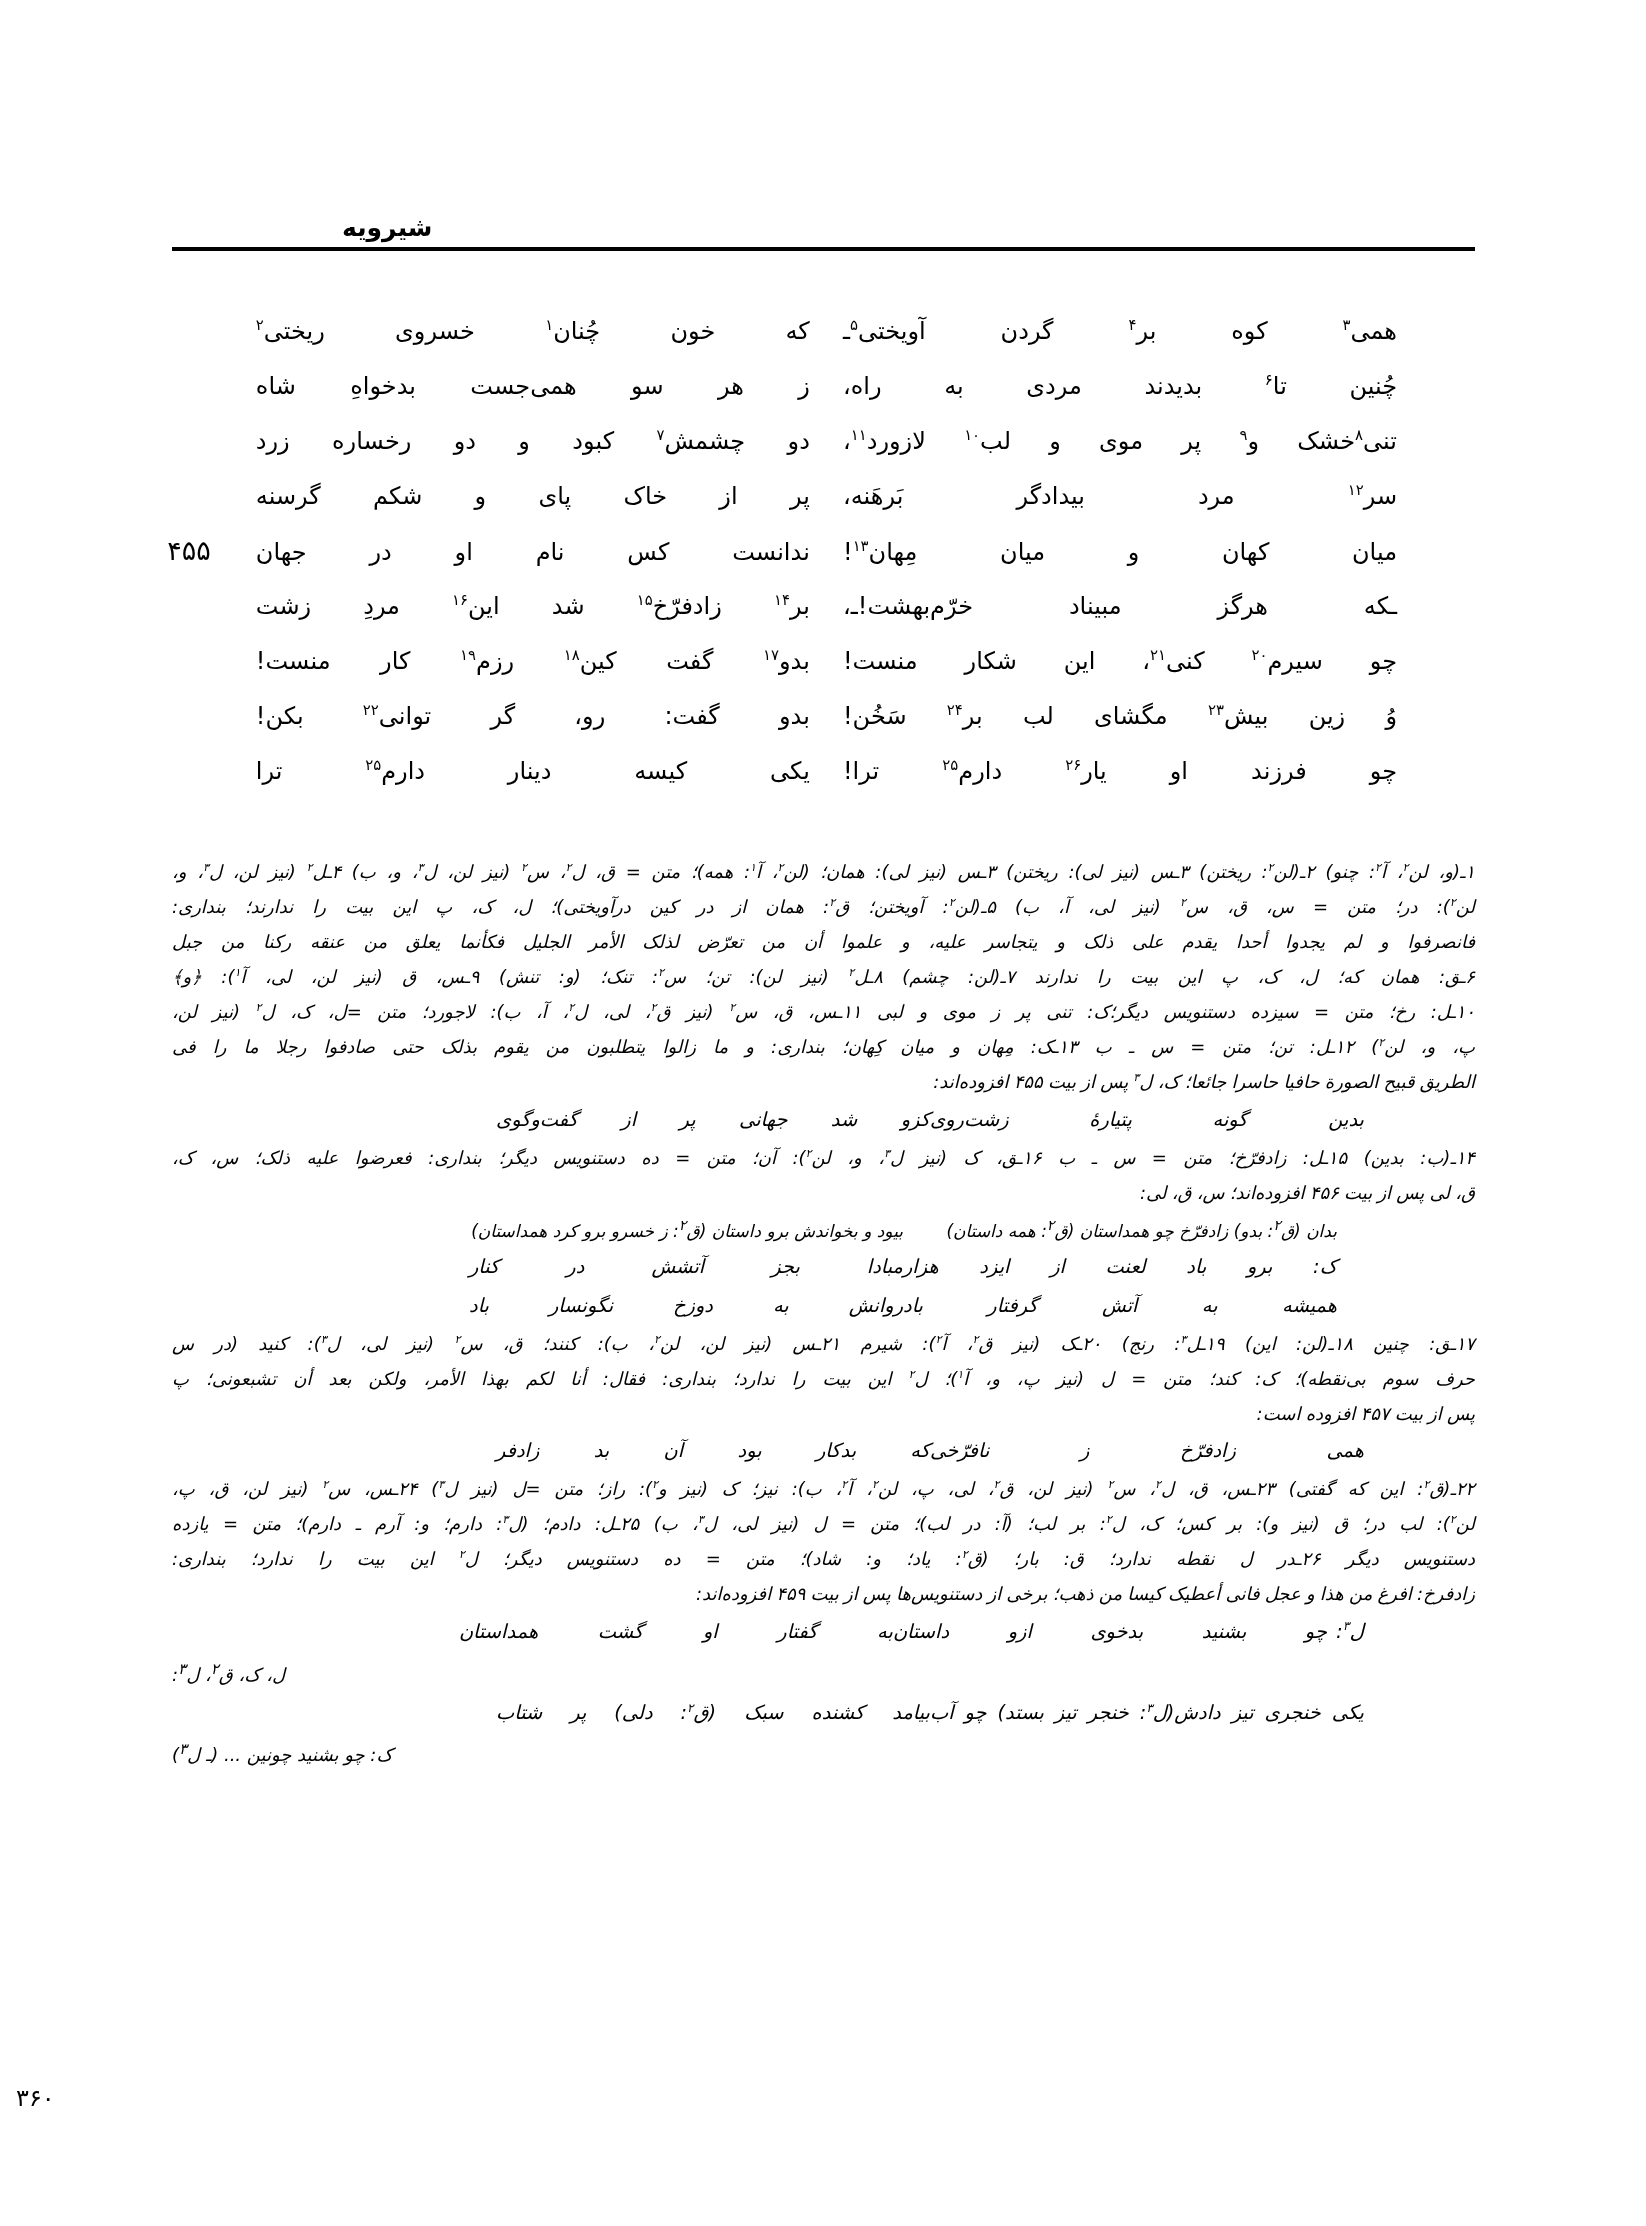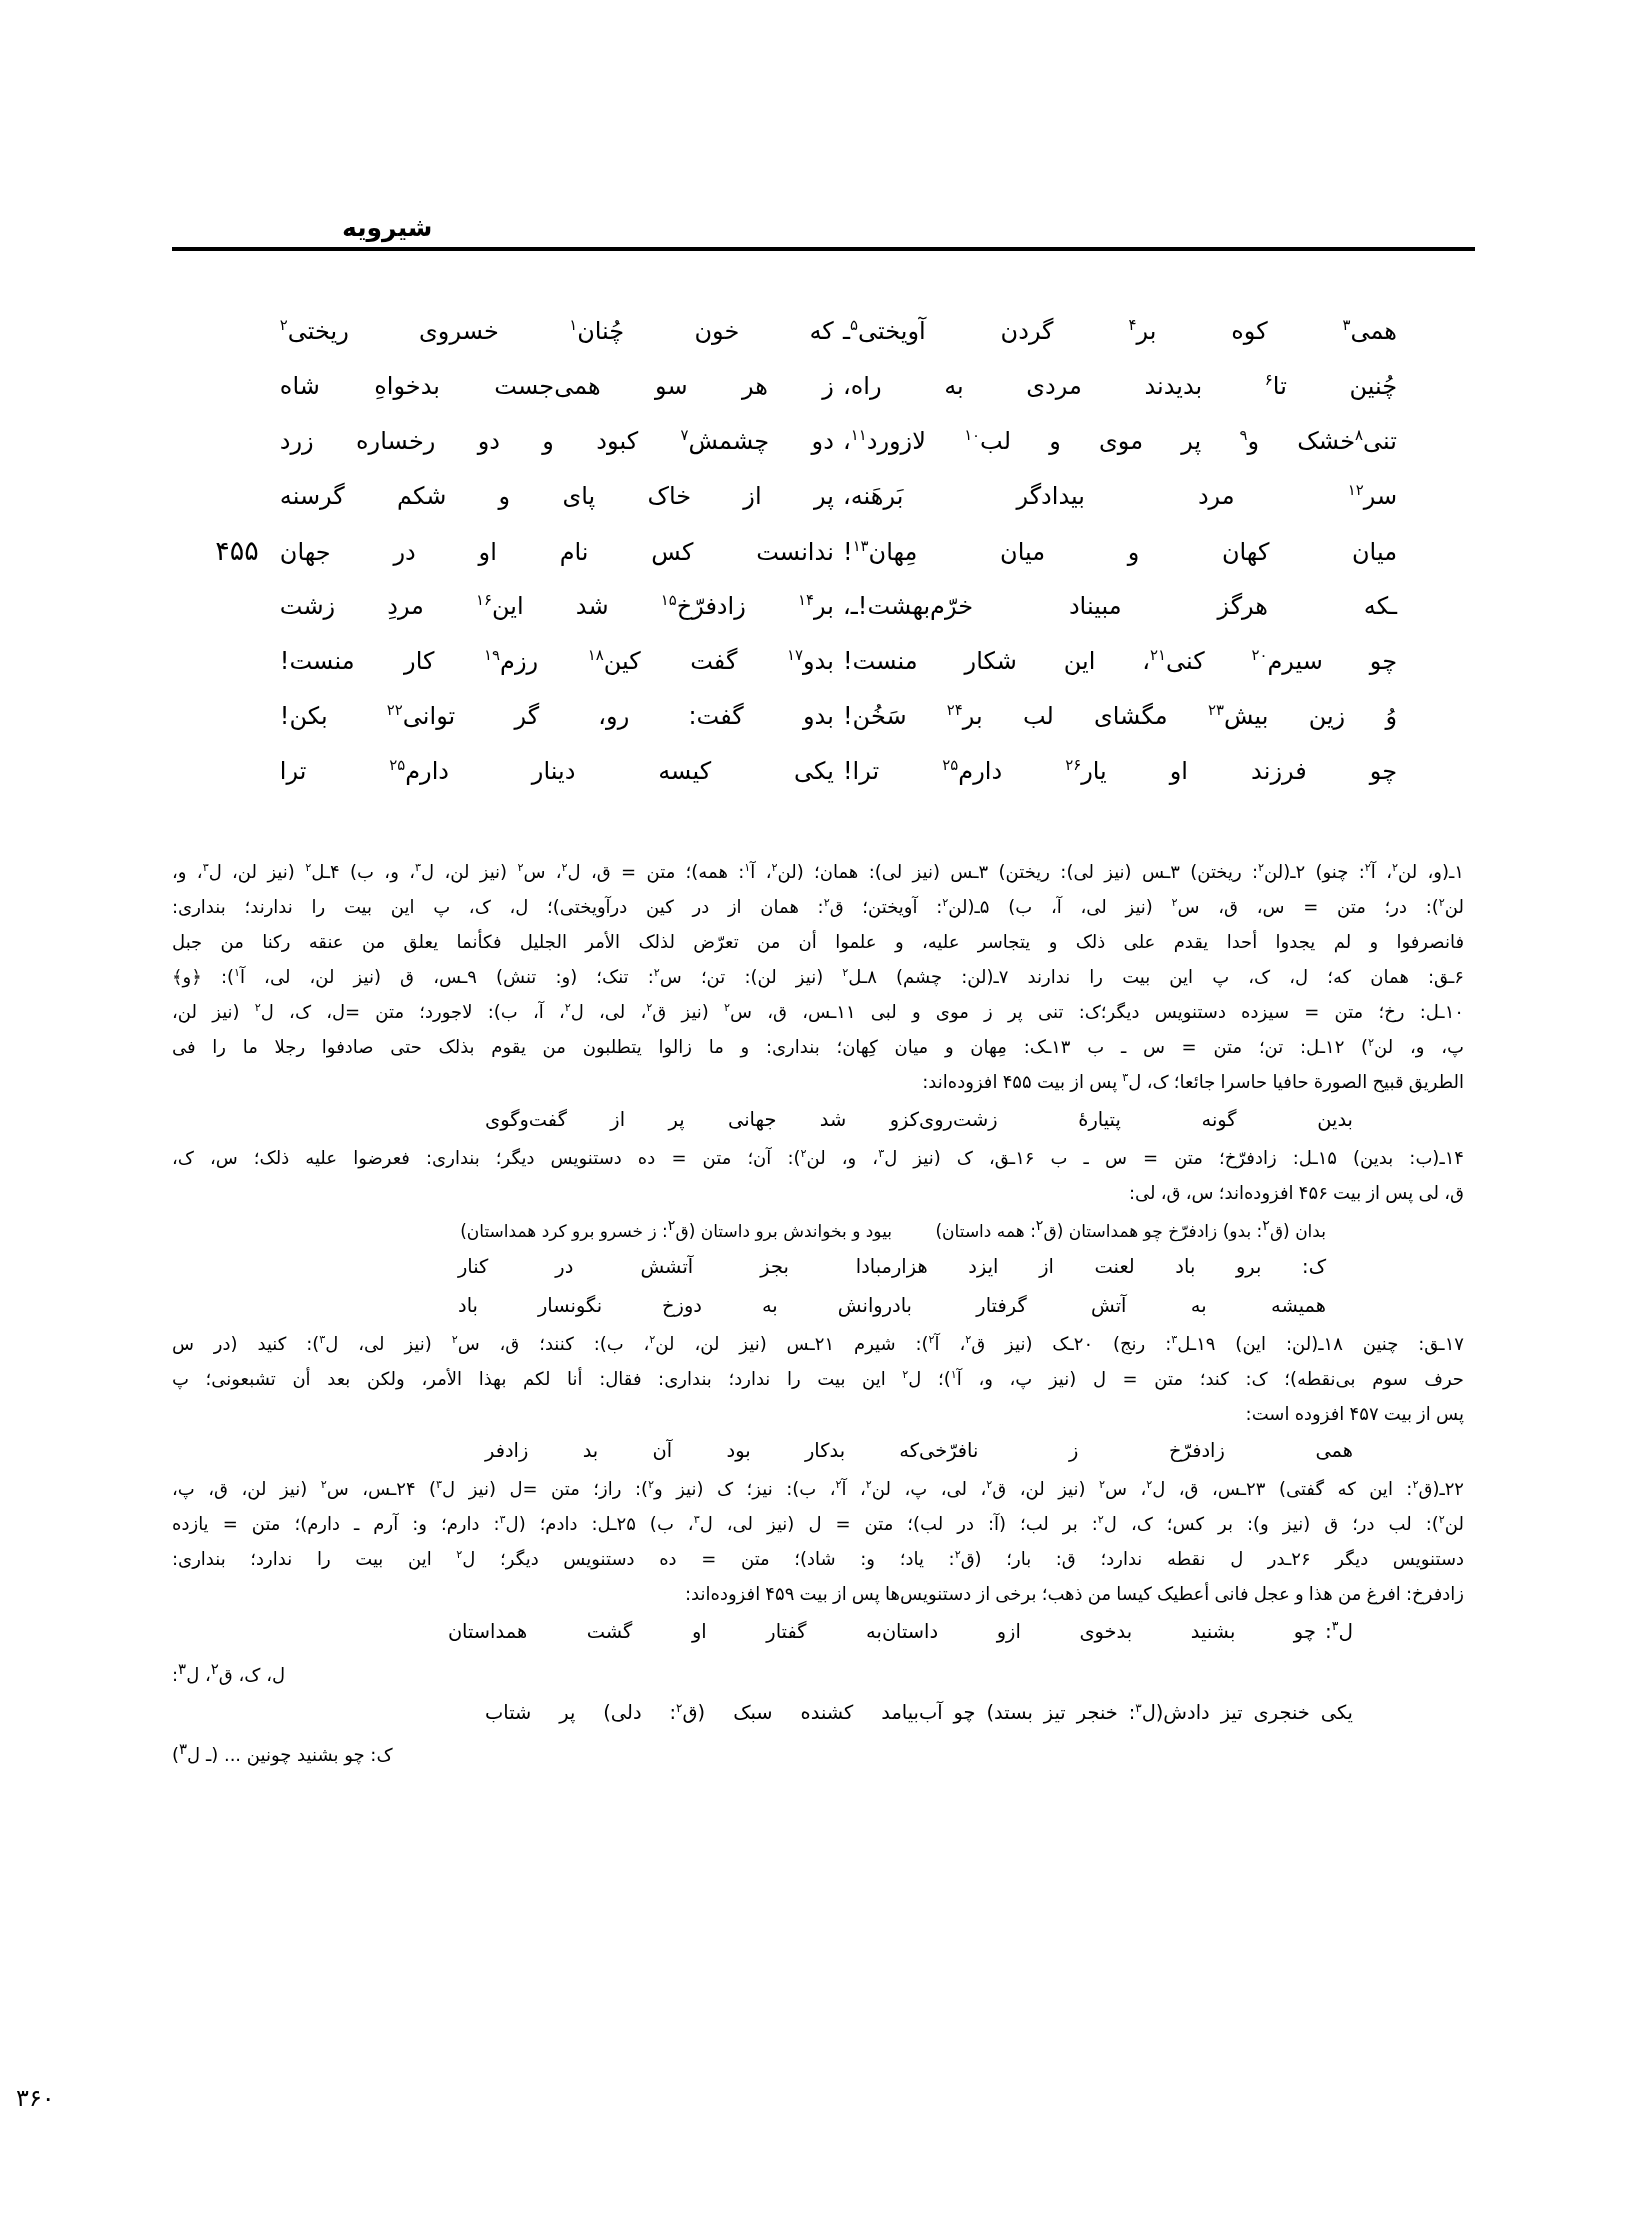--- a/index.html
+++ b/index.html
@@ -70,38 +70,40 @@
   }
   .hemi {
     flex: 0 0 554px;
     width: 554px;
     font-size: 24px;
     line-height: 42px;
     text-align: justify;
     text-align-last: justify;
     white-space: nowrap;
     letter-spacing: 0px;
+    margin-left: 24px;
   }
   .hemi.a { padding-right: 9.2px; }
   .hemi.b { padding-right: 78px; }
   .hemi sup, .vline sup, .ap sup {
     font-size: 0.62em;
     vertical-align: super;
     line-height: 0;
   }
 
   
   .apparatus {
     position: absolute;
     top: 854px;
-    right: 183px;
+    right: 172px;
     left: 172px;
     direction: rtl;
     font-size: 18px;
     line-height: 35px;
+    font-style: italic;
   }
   .ap {
     text-align: justify;
     text-align-last: right;
     margin: 0;
     word-spacing: -0.5px;
   }
   .ap.just-both { text-align-last: justify; }
   .ap.rtl-last-right { text-align-last: right; }
 

